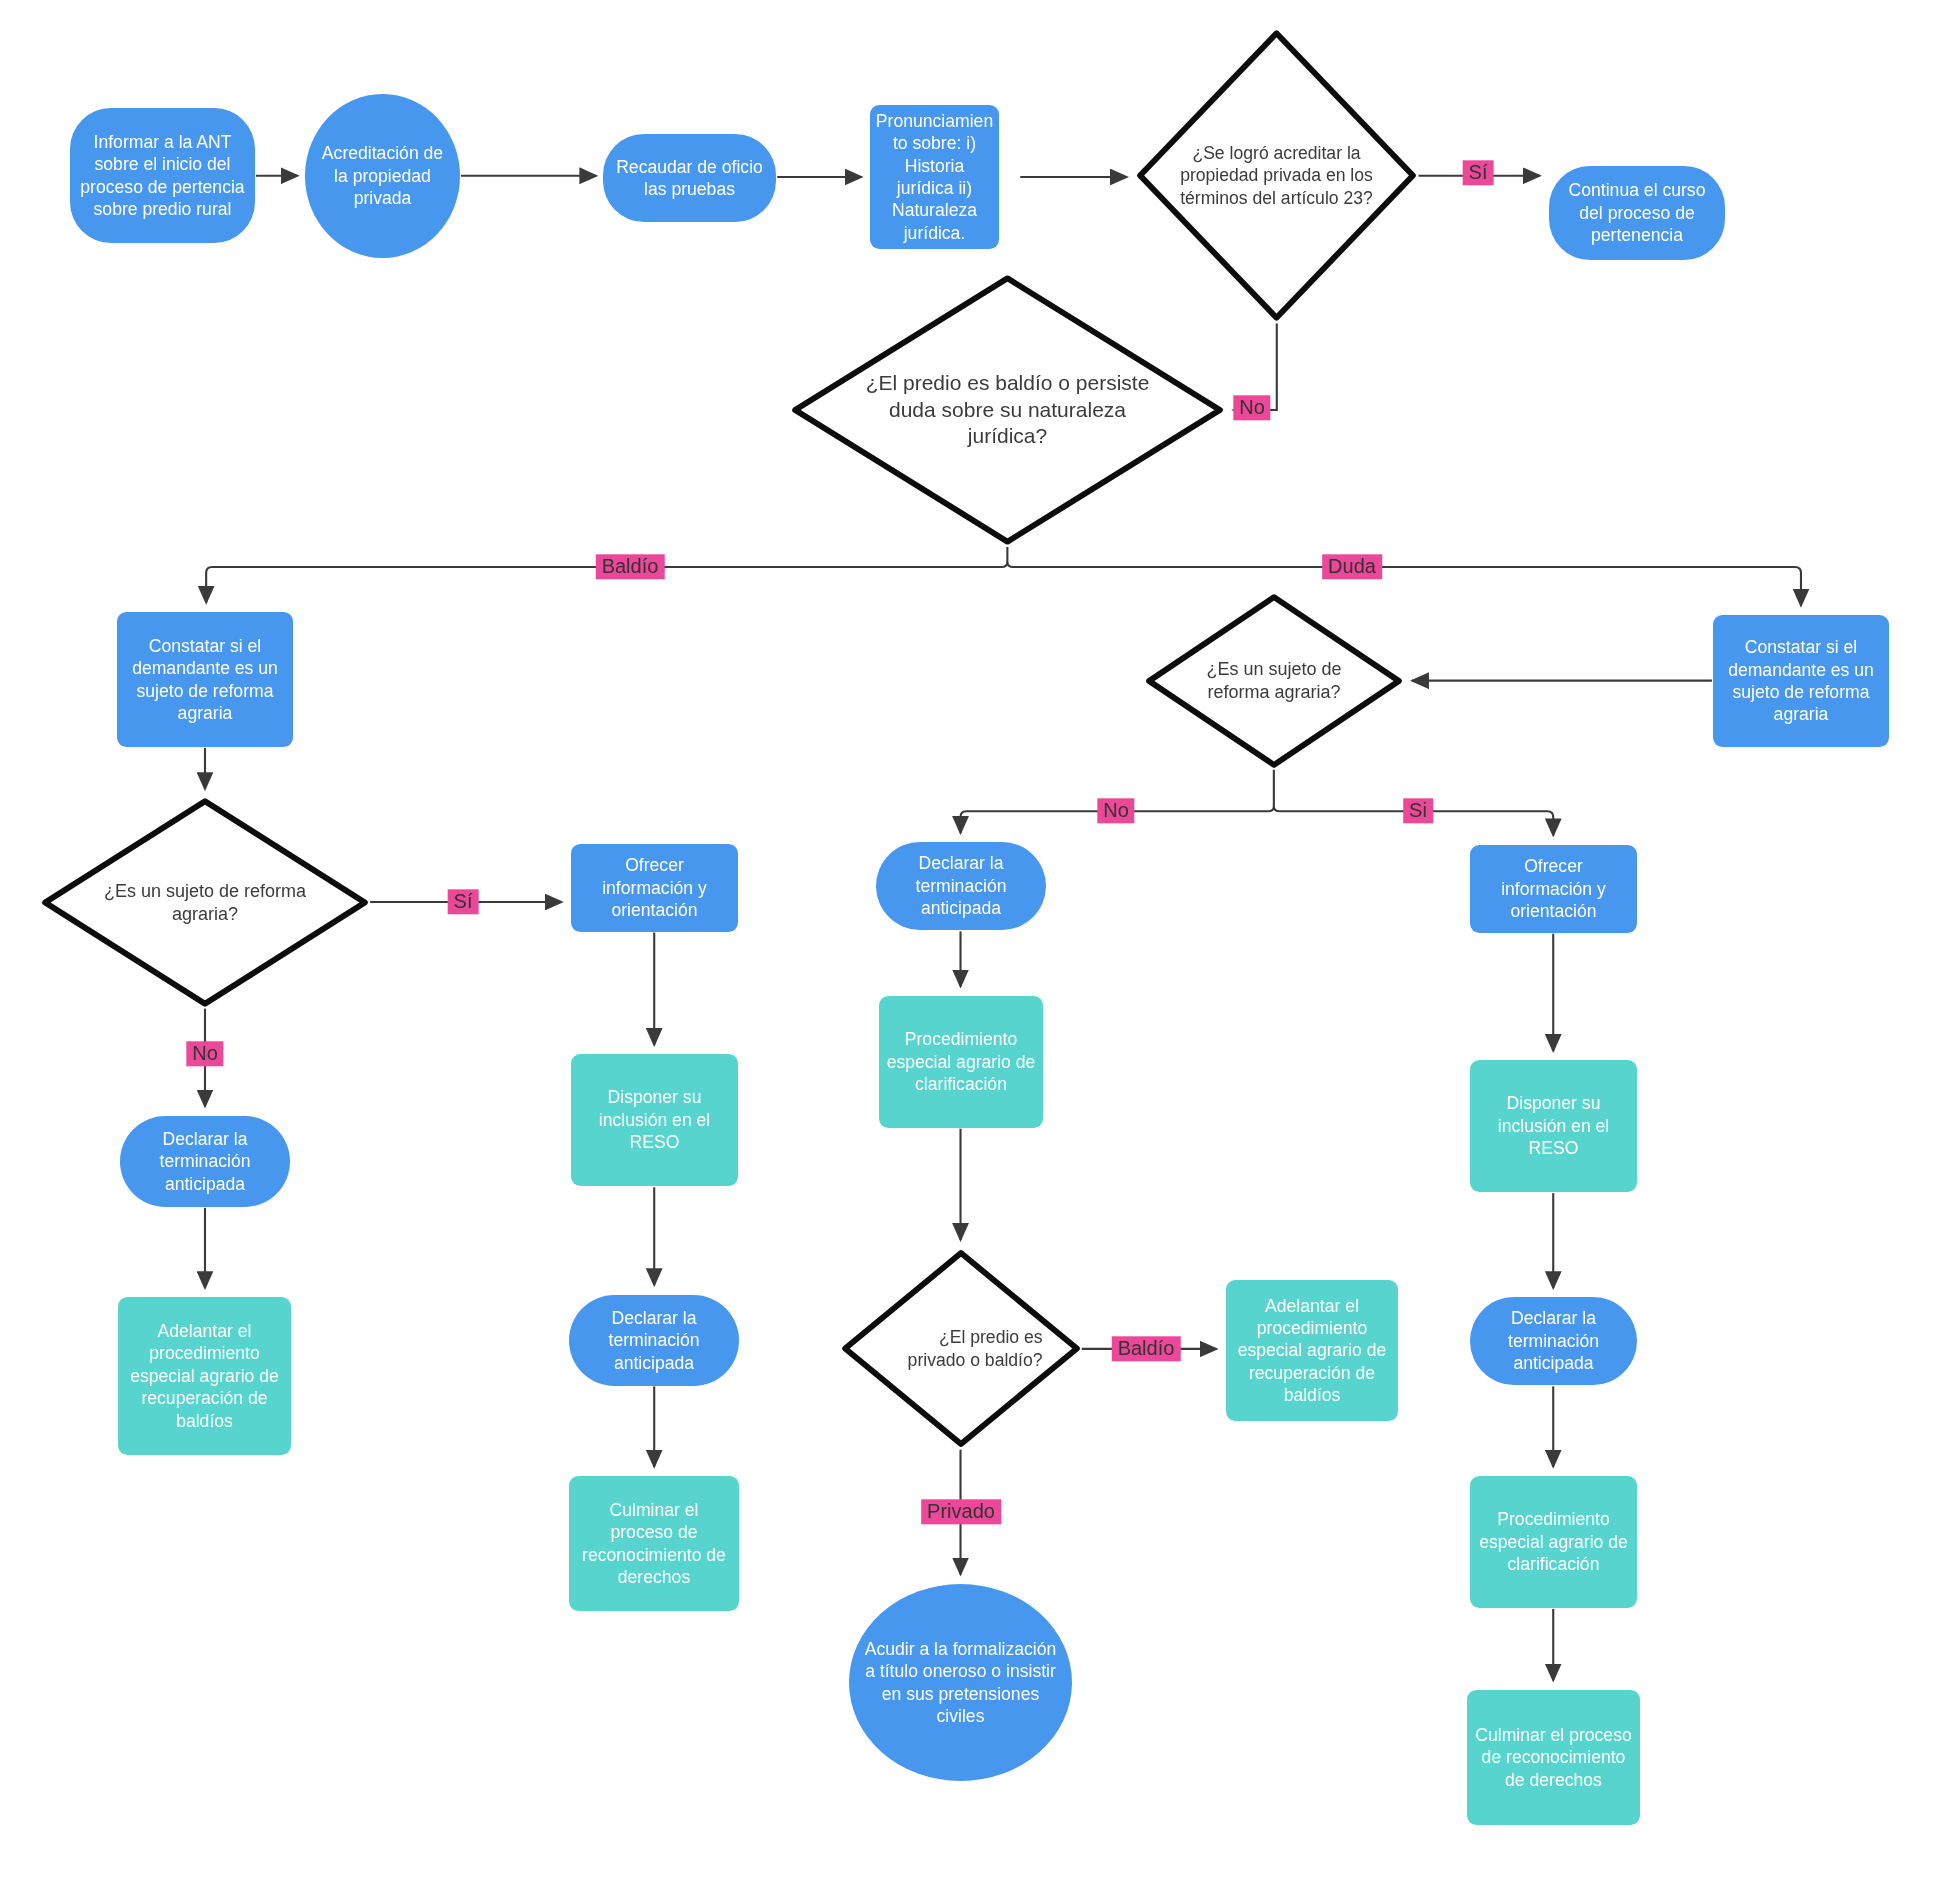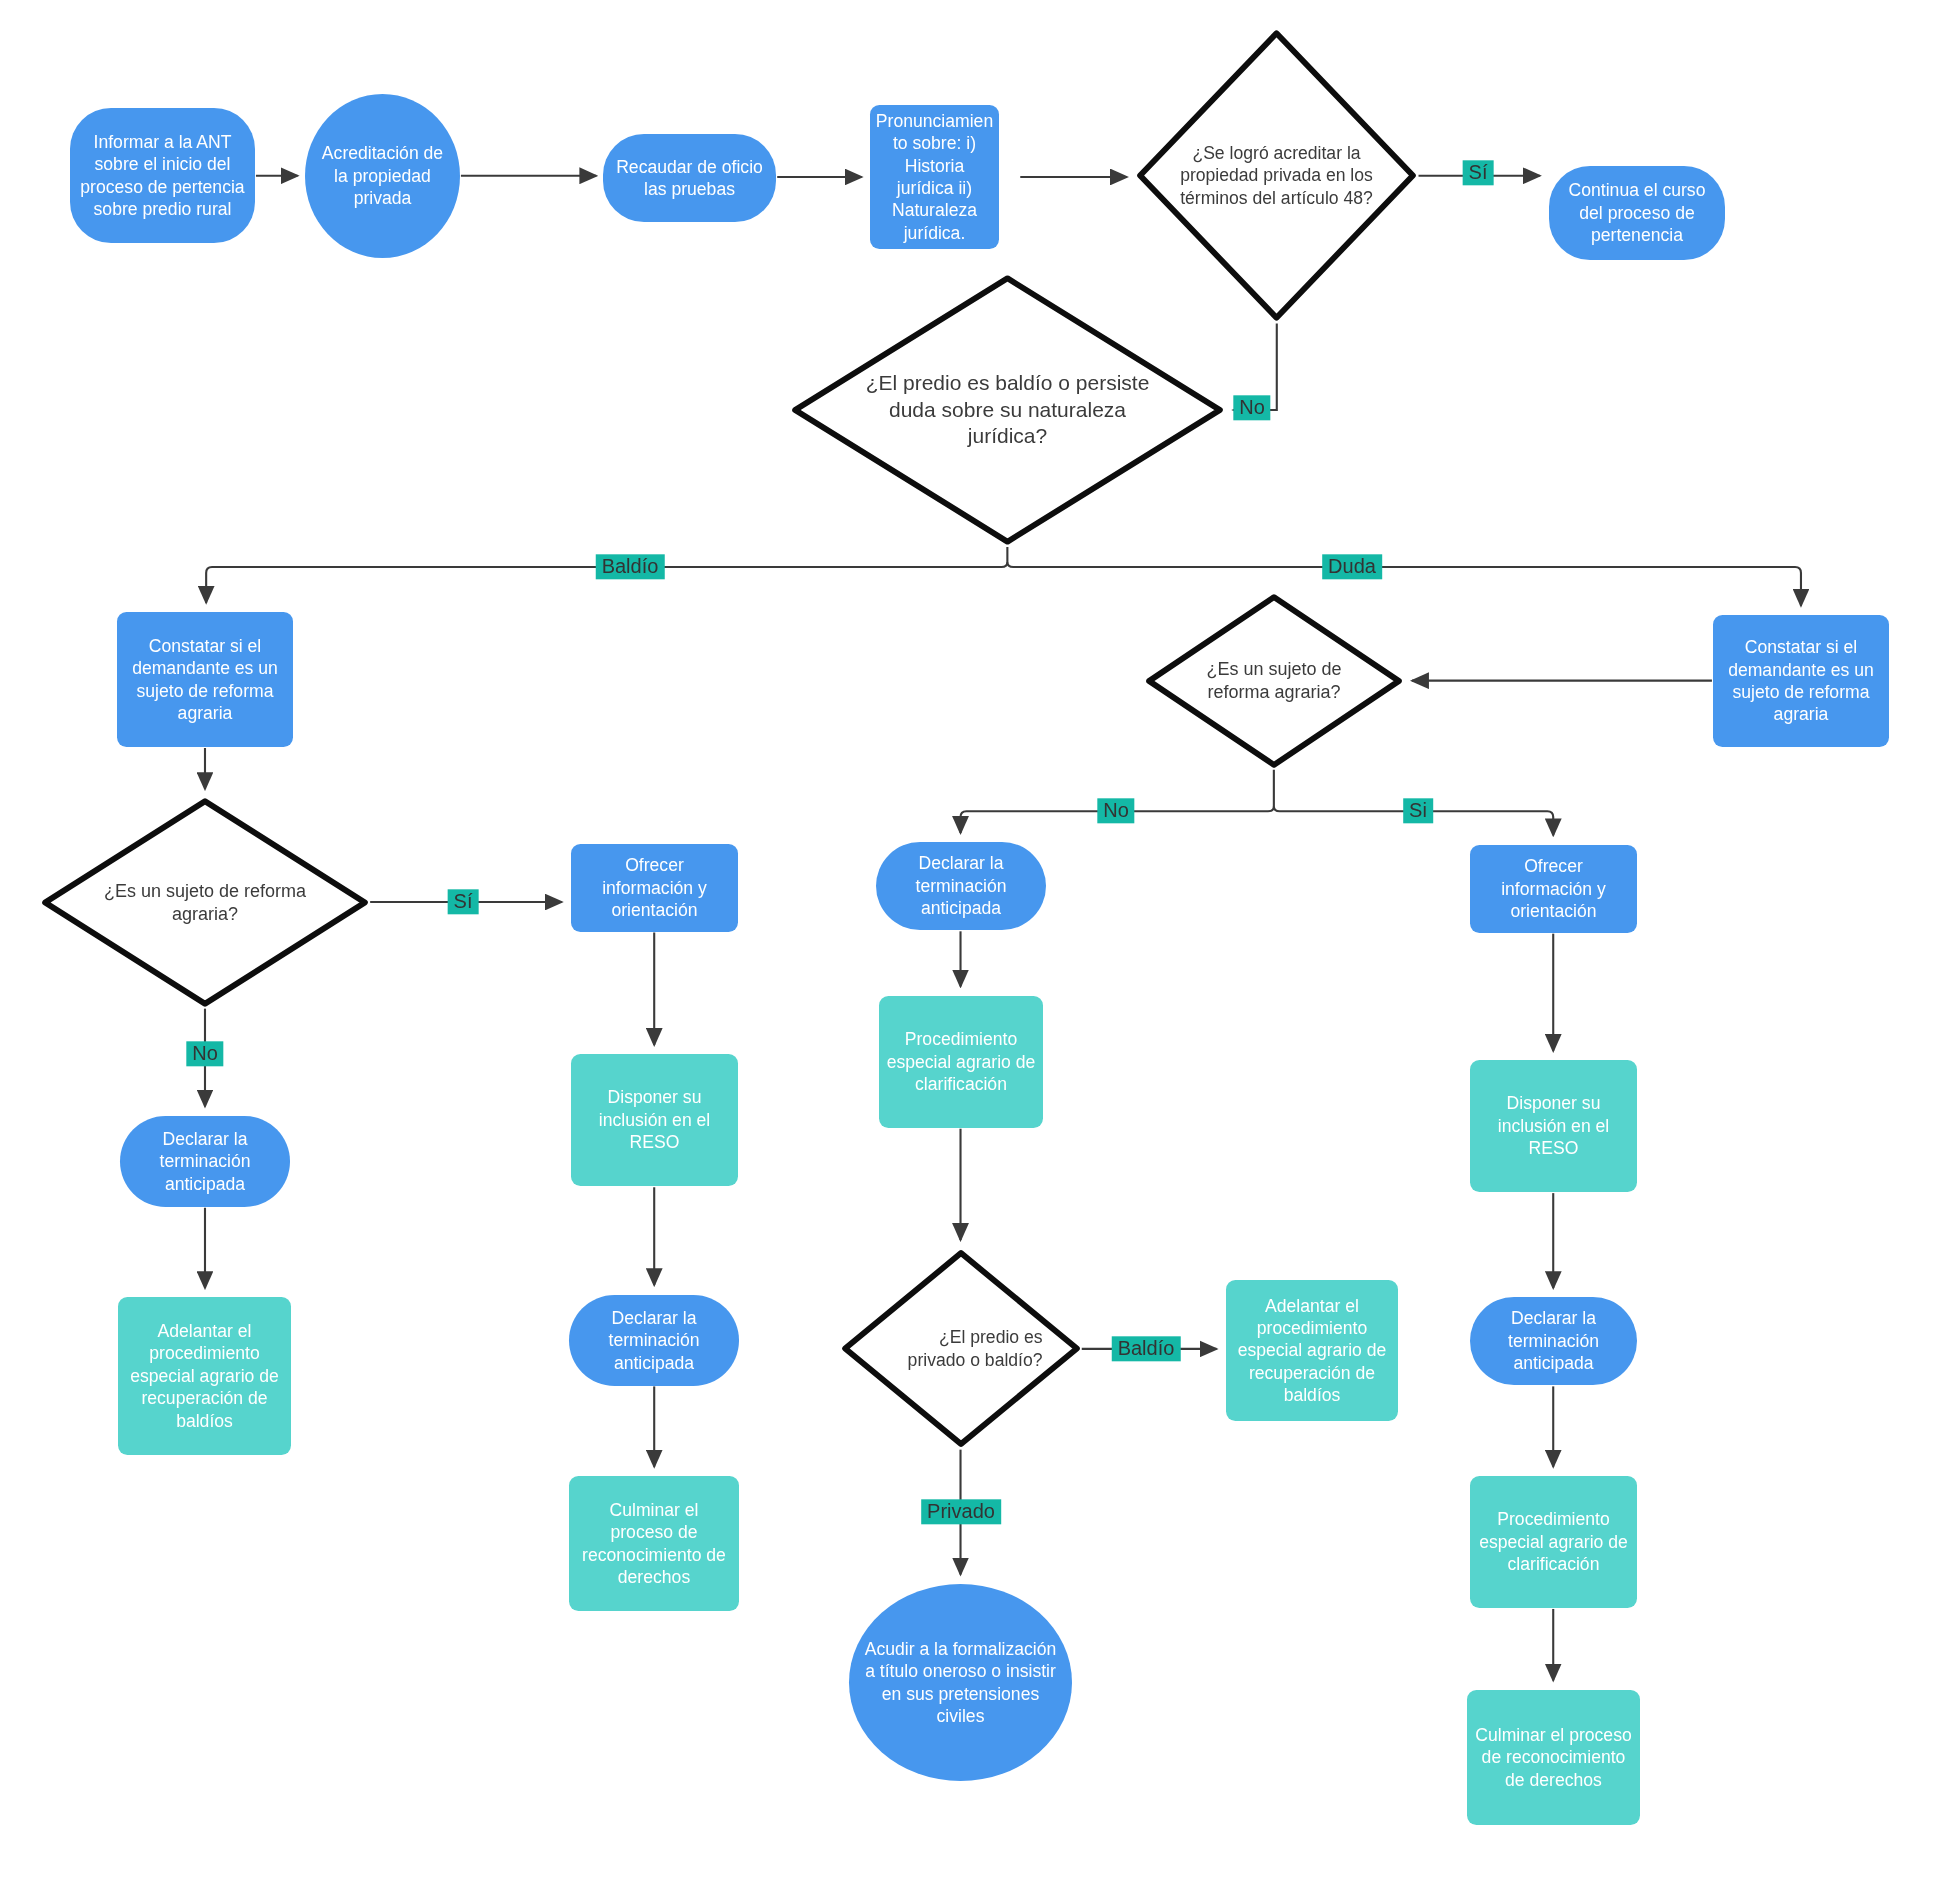--- a/index.html
+++ b/index.html
@@ -27,21 +27,21 @@
   .shape-rect{border-radius:9.4px;}
   .shape-rounded{border-radius:41px;}
   .shape-stadium{border-radius:585px;}
   .shape-ellipse{border-radius:50%;}
   .shape-diamond{background:transparent;color:#3b3b3b;}
   .shape-diamond .lbl{position:relative;z-index:2;font-size:18px;}
   .dsvg{position:absolute;left:0;top:0;width:100%;height:100%;z-index:1;}
   .dsvg polygon{fill:#ffffff;stroke:#0d0d0d;stroke-width:10px;stroke-linejoin:round;}
   .edge-label{
     position:absolute;transform:translate(-50%,-50%);
-    background:#14b8a6;padding:1.2px 5.9px;
+    background:#ec4899;padding:1.2px 5.9px;
     font-size:20px;color:#333333;white-space:nowrap;z-index:3;
   }
 </style>
 </head>
 <body>
 
 <div class="canvas">
   <svg class="wires" viewBox="0 0 3338 3225" width="1955" height="1889">
     <defs>
       <marker id="arrowhead" markerWidth="9" markerHeight="8" refX="8" refY="4" orient="auto" markerUnits="strokeWidth">
@@ -87,21 +87,21 @@
       <div class="node shape-rounded color-blue" style="left: 603px; top: 134px; width: 173px; height: 88px;">
         <div class="lbl">Recaudar de oficio las pruebas</div>
       </div>
       <div class="node shape-rect color-blue" style="left: 870px; top: 105px; width: 129px; height: 144px;">
         <div class="lbl">Pronunciamiento sobre: i) Historia jurídica ii) Naturaleza jurídica.</div>
       </div>
       <div class="node shape-diamond" style="left: 1136px; top: 29px; width: 281px; height: 293px;">
         <svg viewBox="0 0 480 500" class="dsvg">
           <polygon points="240,7 473,250 240,493 7,250"></polygon>
         </svg>
-        <div class="lbl" style="width: 78%; font-size: 17.6px;">¿Se logró acreditar la propiedad privada en los términos del artículo 48?</div>
+        <div class="lbl" style="width: 78%; font-size: 17.6px;">¿Se logró acreditar la propiedad privada en los términos del artículo 23?</div>
       </div>
       <div class="node shape-rounded color-blue" style="left: 1549px; top: 130px; width: 176px; height: 94px; margin-top: 36px;">
         <div class="lbl">Continua el curso del proceso de pertenencia</div>
       </div>
       <div class="node shape-diamond" style="left: 791px; top: 274px; width: 433px; height: 272px;">
         <svg viewBox="0 0 740 464" class="dsvg">
           <polygon points="370,7 733,232 370,457 7,232"></polygon>
         </svg>
         <div class="lbl" style="width: 72%; font-size: 21px;">¿El predio es baldío o persiste duda sobre su naturaleza jurídica?</div>
       </div>

